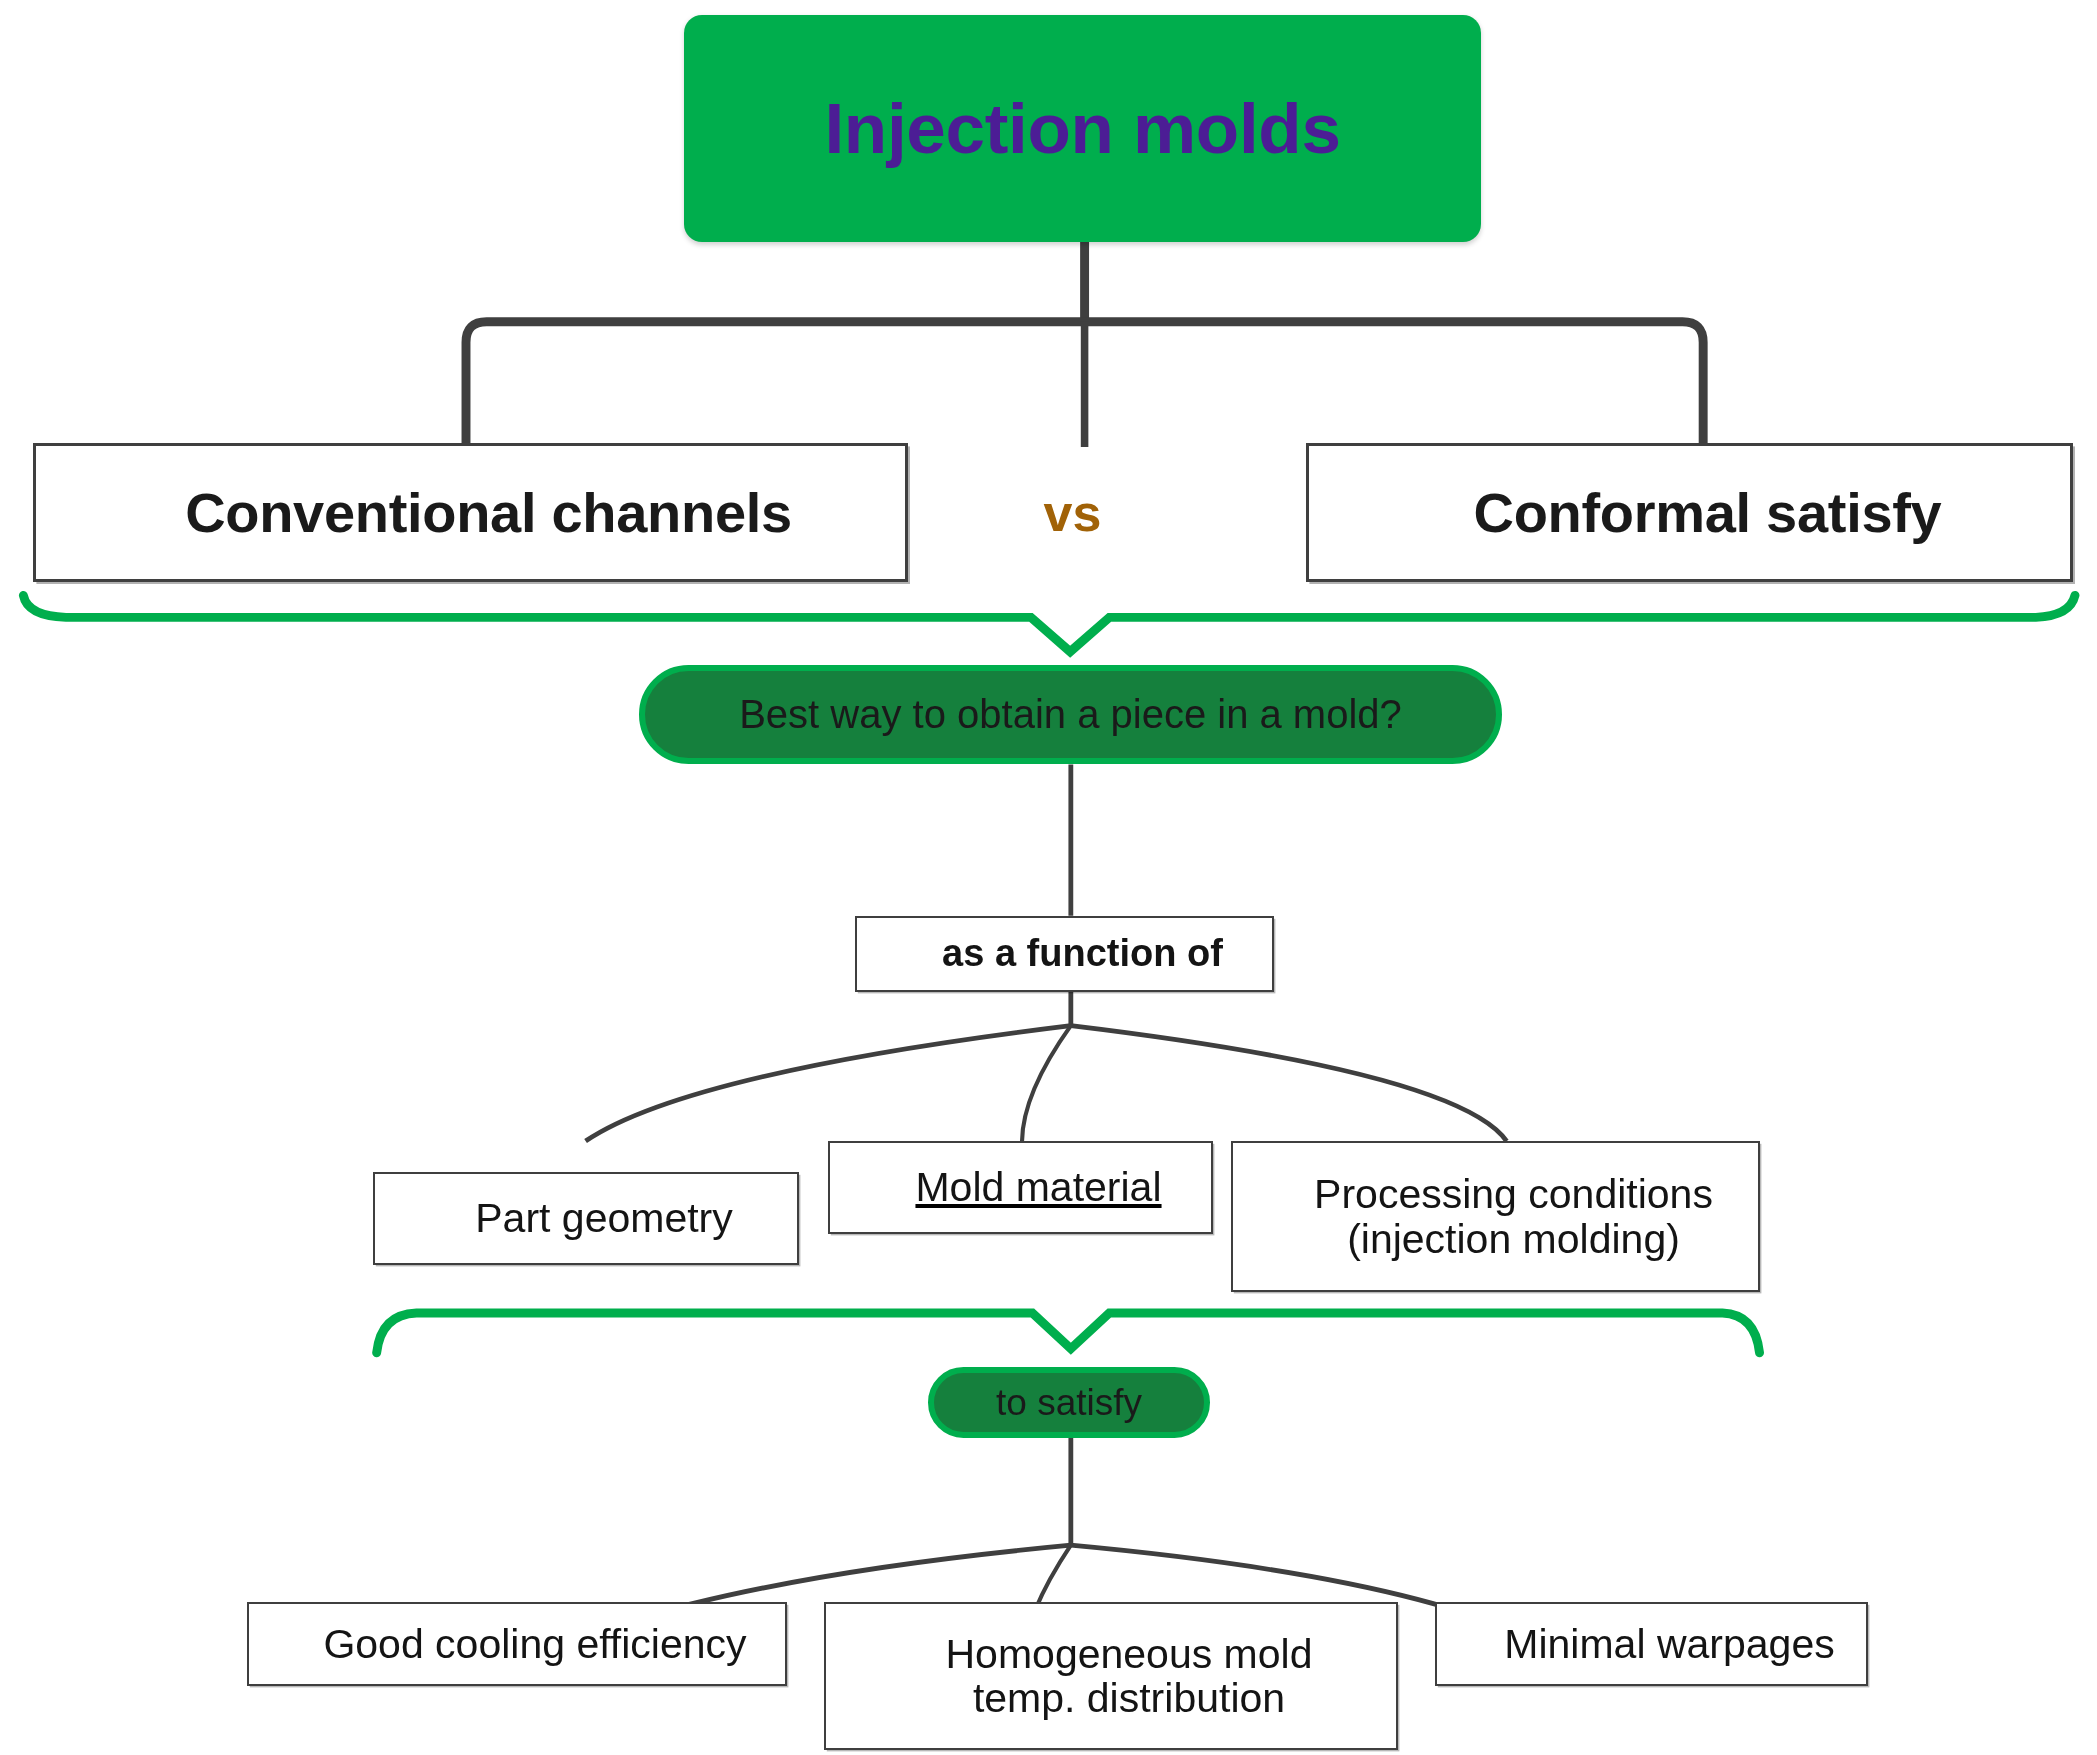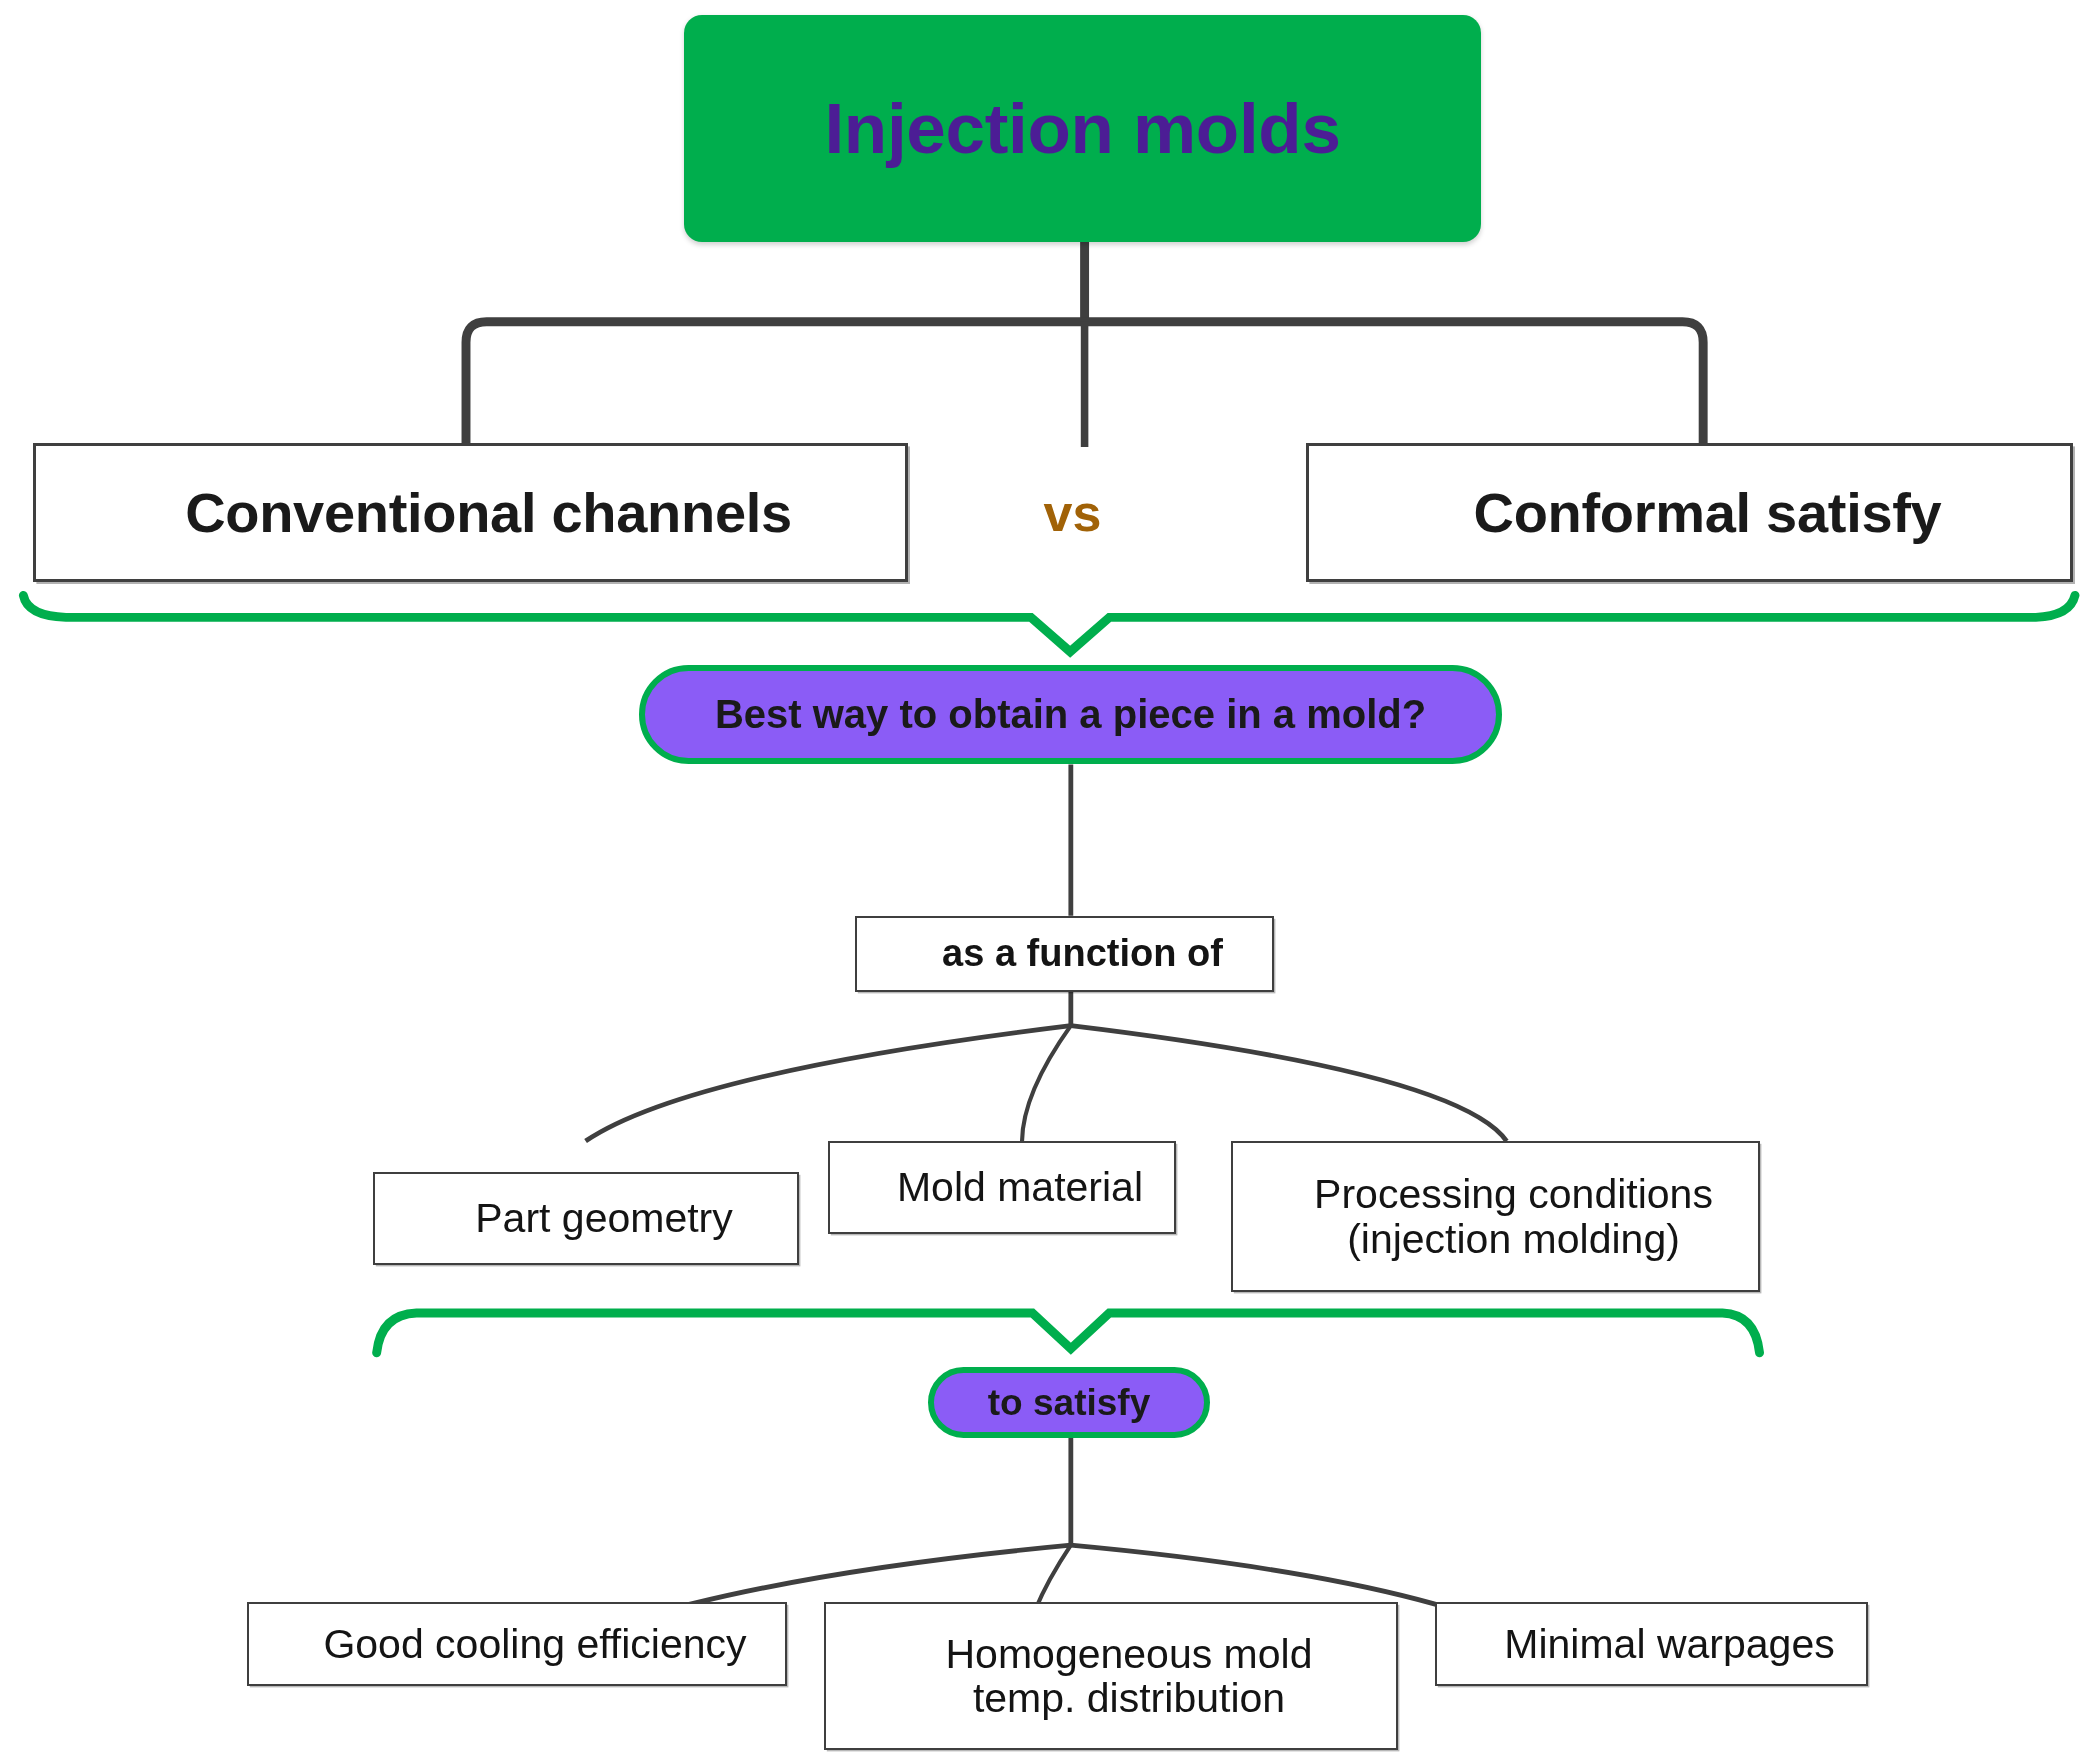--- a/index.html
+++ b/index.html
@@ -75,23 +75,22 @@
     z-index: 3;
     display: flex;
     align-items: center;
     justify-content: center;
   }
 
   
   .pill-node {
     border: 6.2px solid #00ae4d;
     border-radius: 687px;
-    background: #8b5cf6;
+    background: #15803d;
     color: #1a1a1a;
-    font-weight: bold;
   }
   .pill-text-lg { font-size: 40px; }
   .pill-text-sm { font-size: 37px; }
 
   .body-text {
     font-size: 41px;
     color: #141414;
     line-height: 1.08;
   }
   .body-text.bold {
@@ -156,21 +155,21 @@
   </div>
 
   <div class="node rect-node thin" style="left:855px; top:916px; width:419px; height:76px;">
     <span class="body-text bold">as a function of</span>
   </div>
 
   <div class="node rect-node thin" style="left:373px; top:1172px; width:426px; height:93px;">
     <span class="body-text">Part geometry</span>
   </div>
 
-  <div class="node rect-node thin" style="left:828px; top:1141px; width:348px; height:93px;">
+  <div class="node rect-node thin" style="left:828px; top:1141px; width:385px; height:93px;text-decoration:underline;">
     <span class="body-text">Mold material</span>
   </div>
 
   <div class="node rect-node thin" style="left:1231px; top:1141px; width:529px; height:151px; flex-direction:column;">
     <span class="body-text two-line">Processing conditions</span>
     <span class="body-text two-line">(injection molding)</span>
   </div>
 
   <div class="node pill-node" style="left:928px; top:1367px; width:282px; height:71px;">
     <span class="pill-text-sm">to satisfy</span>

